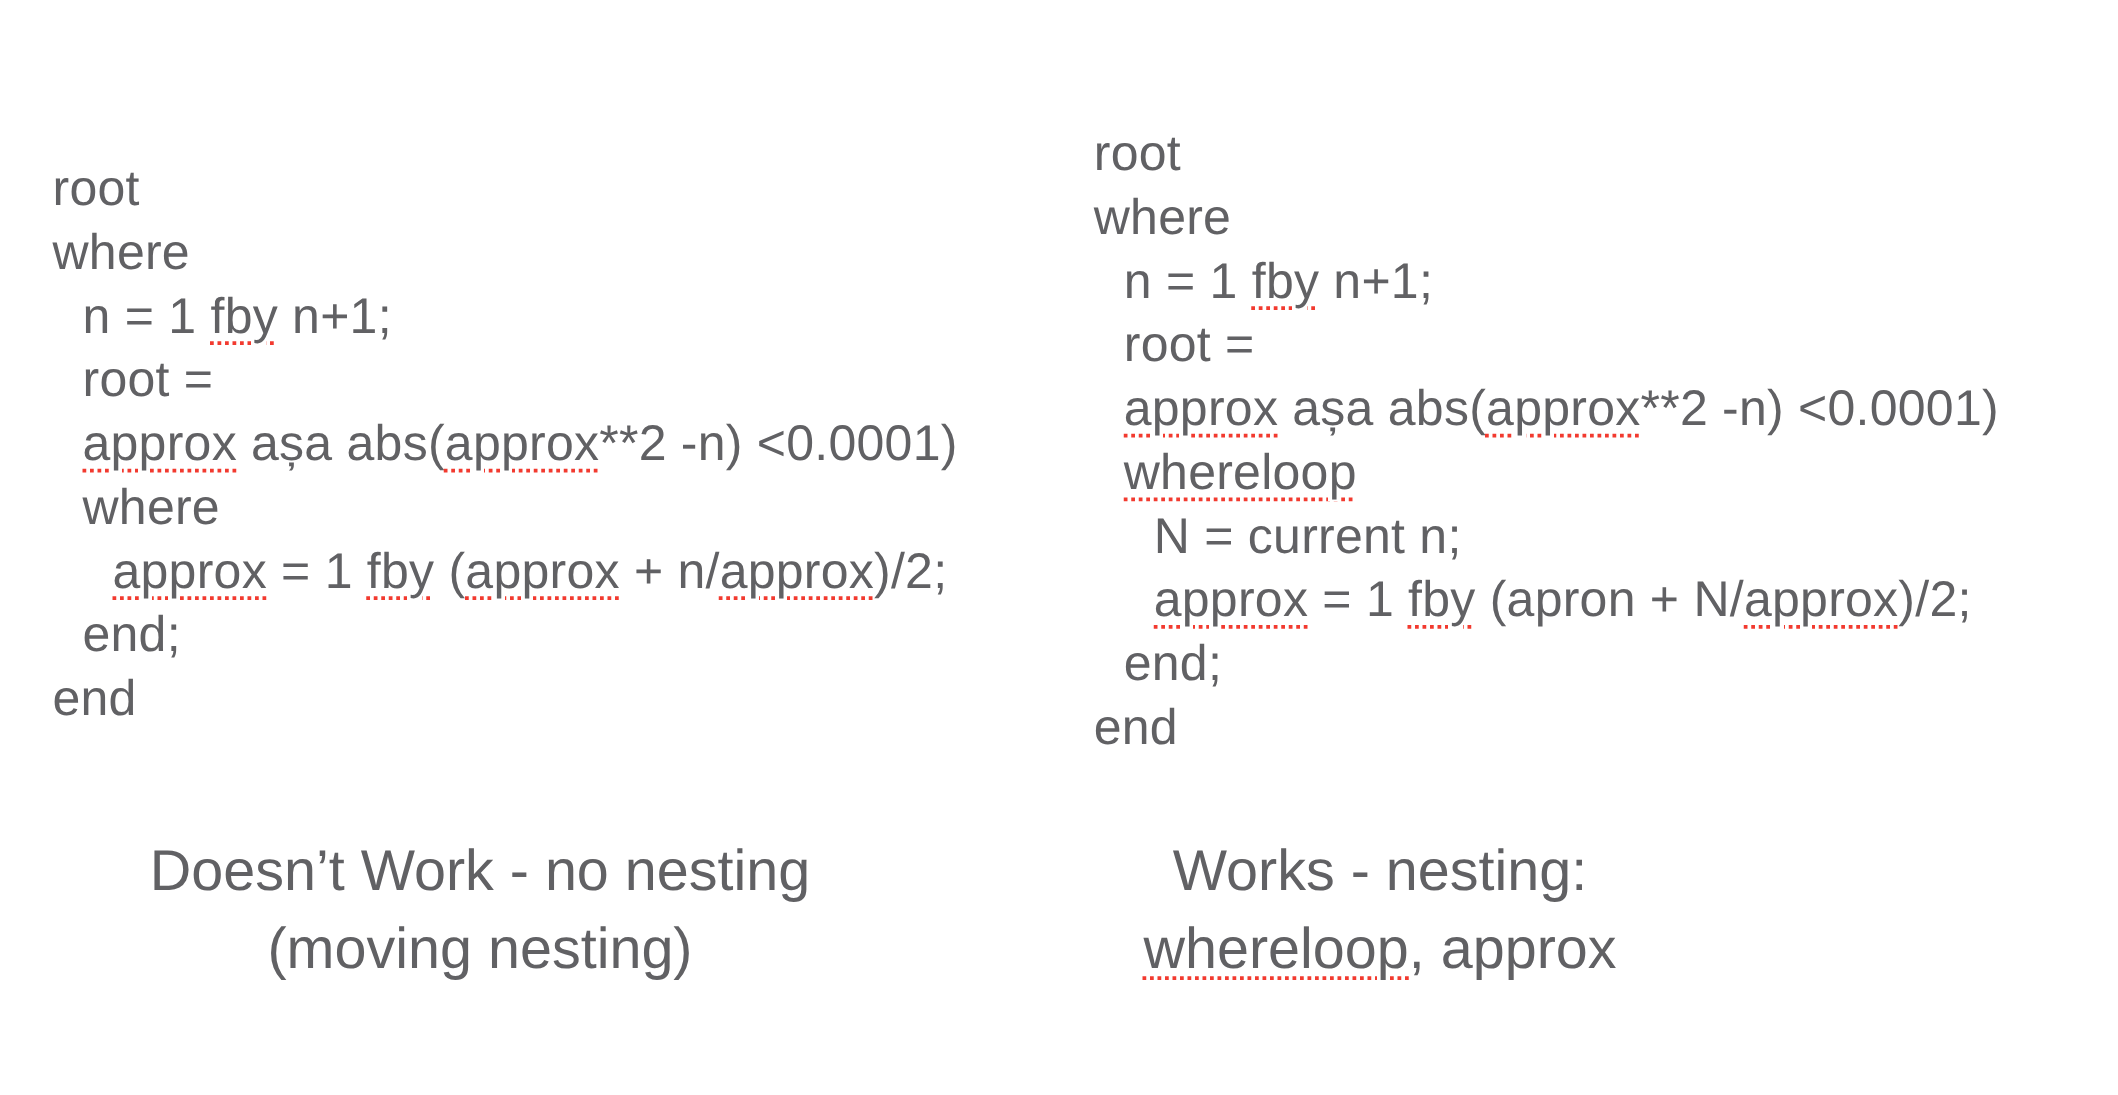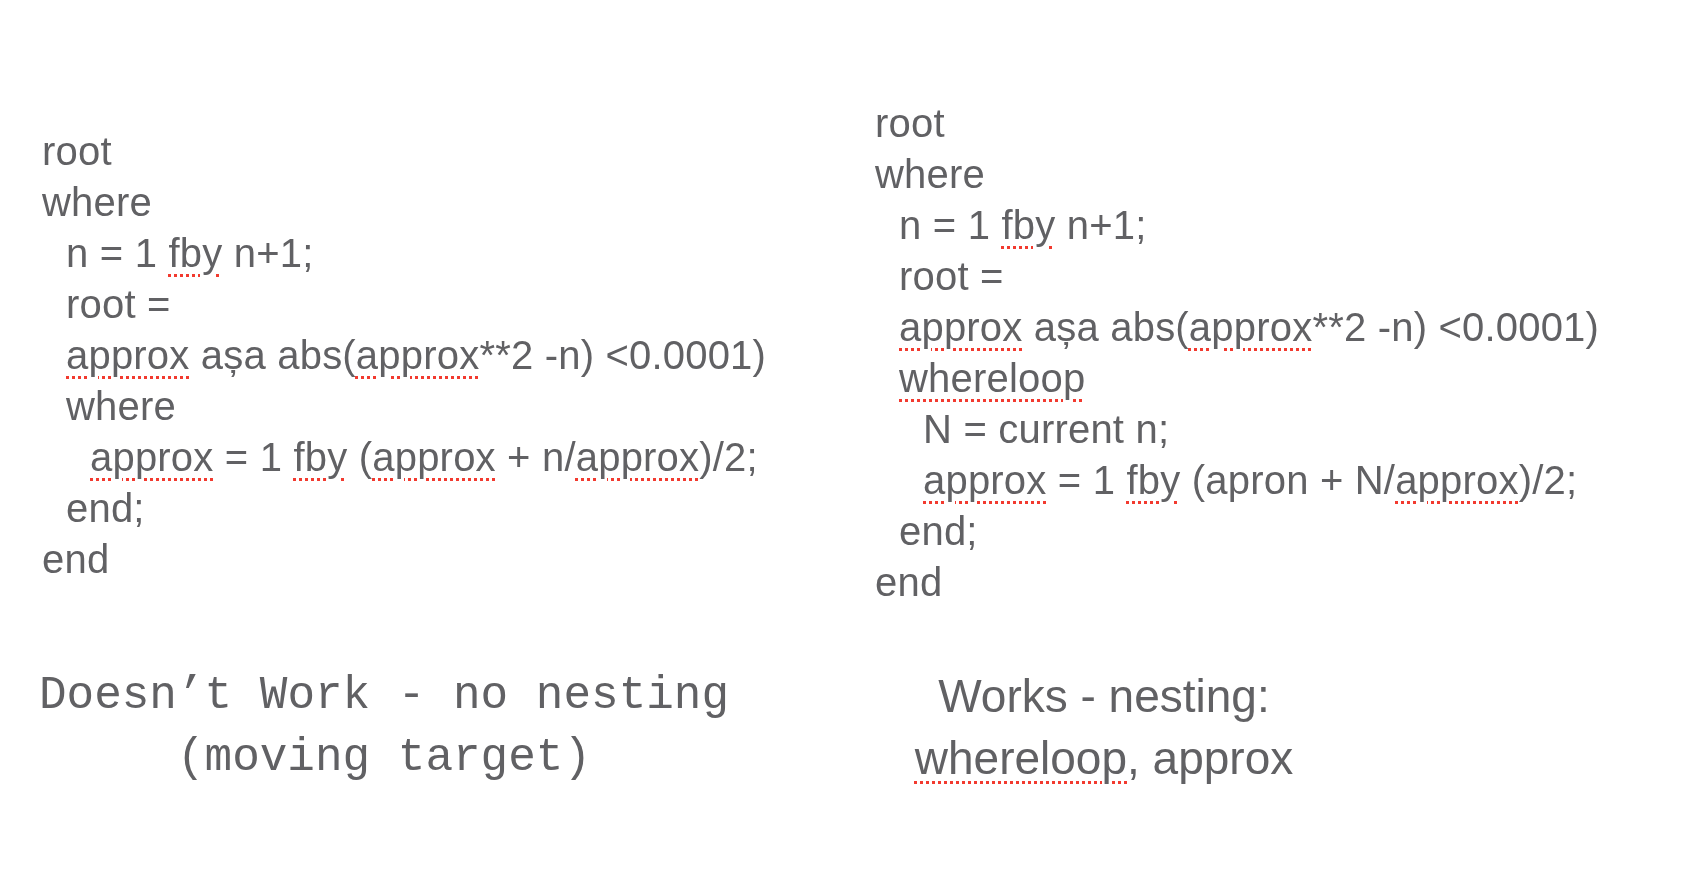--- a/index.html
+++ b/index.html
@@ -30,41 +30,41 @@
   .code-left  { left: 42px;  top: 126px; }
   .code-right { left: 875px; top: 98px;  }
 
   .caption {
     position: absolute;
     font-size: 46px;
     line-height: 62px;
     text-align: center;
     white-space: nowrap;
   }
-  .caption-left  { left: 28px;  top: 665px; width: 712px; font-family: Liberation Mono, monospace; }
+  .caption-left  { left: 28px;  top: 665px; width: 712px; }
   .caption-right { left: 818px; top: 665px; width: 572px; }
 
   .sq {
     text-decoration-line: underline;
     text-decoration-style: dotted;
     text-decoration-color: var(--squiggle);
     text-decoration-thickness: 3px;
     text-underline-offset: 7px;
   }
 </style>
 </head>
 <body>
 
 <div class="slide">
   <div class="code code-left"><div><span>root</span></div><div><span>where</span></div><div style="padding-left: 24px;"><span>n = 1 </span><span class="sq">fby</span><span> n+1;</span></div><div style="padding-left: 24px;"><span>root =</span></div><div style="padding-left: 24px;"><span class="sq">approx</span><span> așa abs(</span><span class="sq">approx</span><span>**2 -n) &lt;0.0001)</span></div><div style="padding-left: 24px;"><span>where</span></div><div style="padding-left: 48px;"><span class="sq">approx</span><span> = 1 </span><span class="sq">fby</span><span> (</span><span class="sq">approx</span><span> + n/</span><span class="sq">approx</span><span>)/2;</span></div><div style="padding-left: 24px;"><span>end;</span></div><div><span>end</span></div></div>
 
   <div class="code code-right"><div><span>root</span></div><div><span>where</span></div><div style="padding-left: 24px;"><span>n = 1 </span><span class="sq">fby</span><span> n+1;</span></div><div style="padding-left: 24px;"><span>root =</span></div><div style="padding-left: 24px;"><span class="sq">approx</span><span> așa abs(</span><span class="sq">approx</span><span>**2 -n) &lt;0.0001)</span></div><div style="padding-left: 24px;"><span class="sq">whereloop</span></div><div style="padding-left: 48px;"><span>N = current n;</span></div><div style="padding-left: 48px;"><span class="sq">approx</span><span> = 1 </span><span class="sq">fby</span><span> (apron + N/</span><span class="sq">approx</span><span>)/2;</span></div><div style="padding-left: 24px;"><span>end;</span></div><div><span>end</span></div></div>
 
   <div class="caption caption-left">
       <div><span>Doesn’t Work - no nesting</span></div>
-      <div><span>(moving target)</span></div>
+      <div><span>(moving nesting)</span></div>
     </div>
 
   <div class="caption caption-right">
       <div><span>Works - nesting:</span></div>
       <div><span class="sq">whereloop</span><span>, approx</span></div>
     </div>
 </div>
 
 </body></html>

